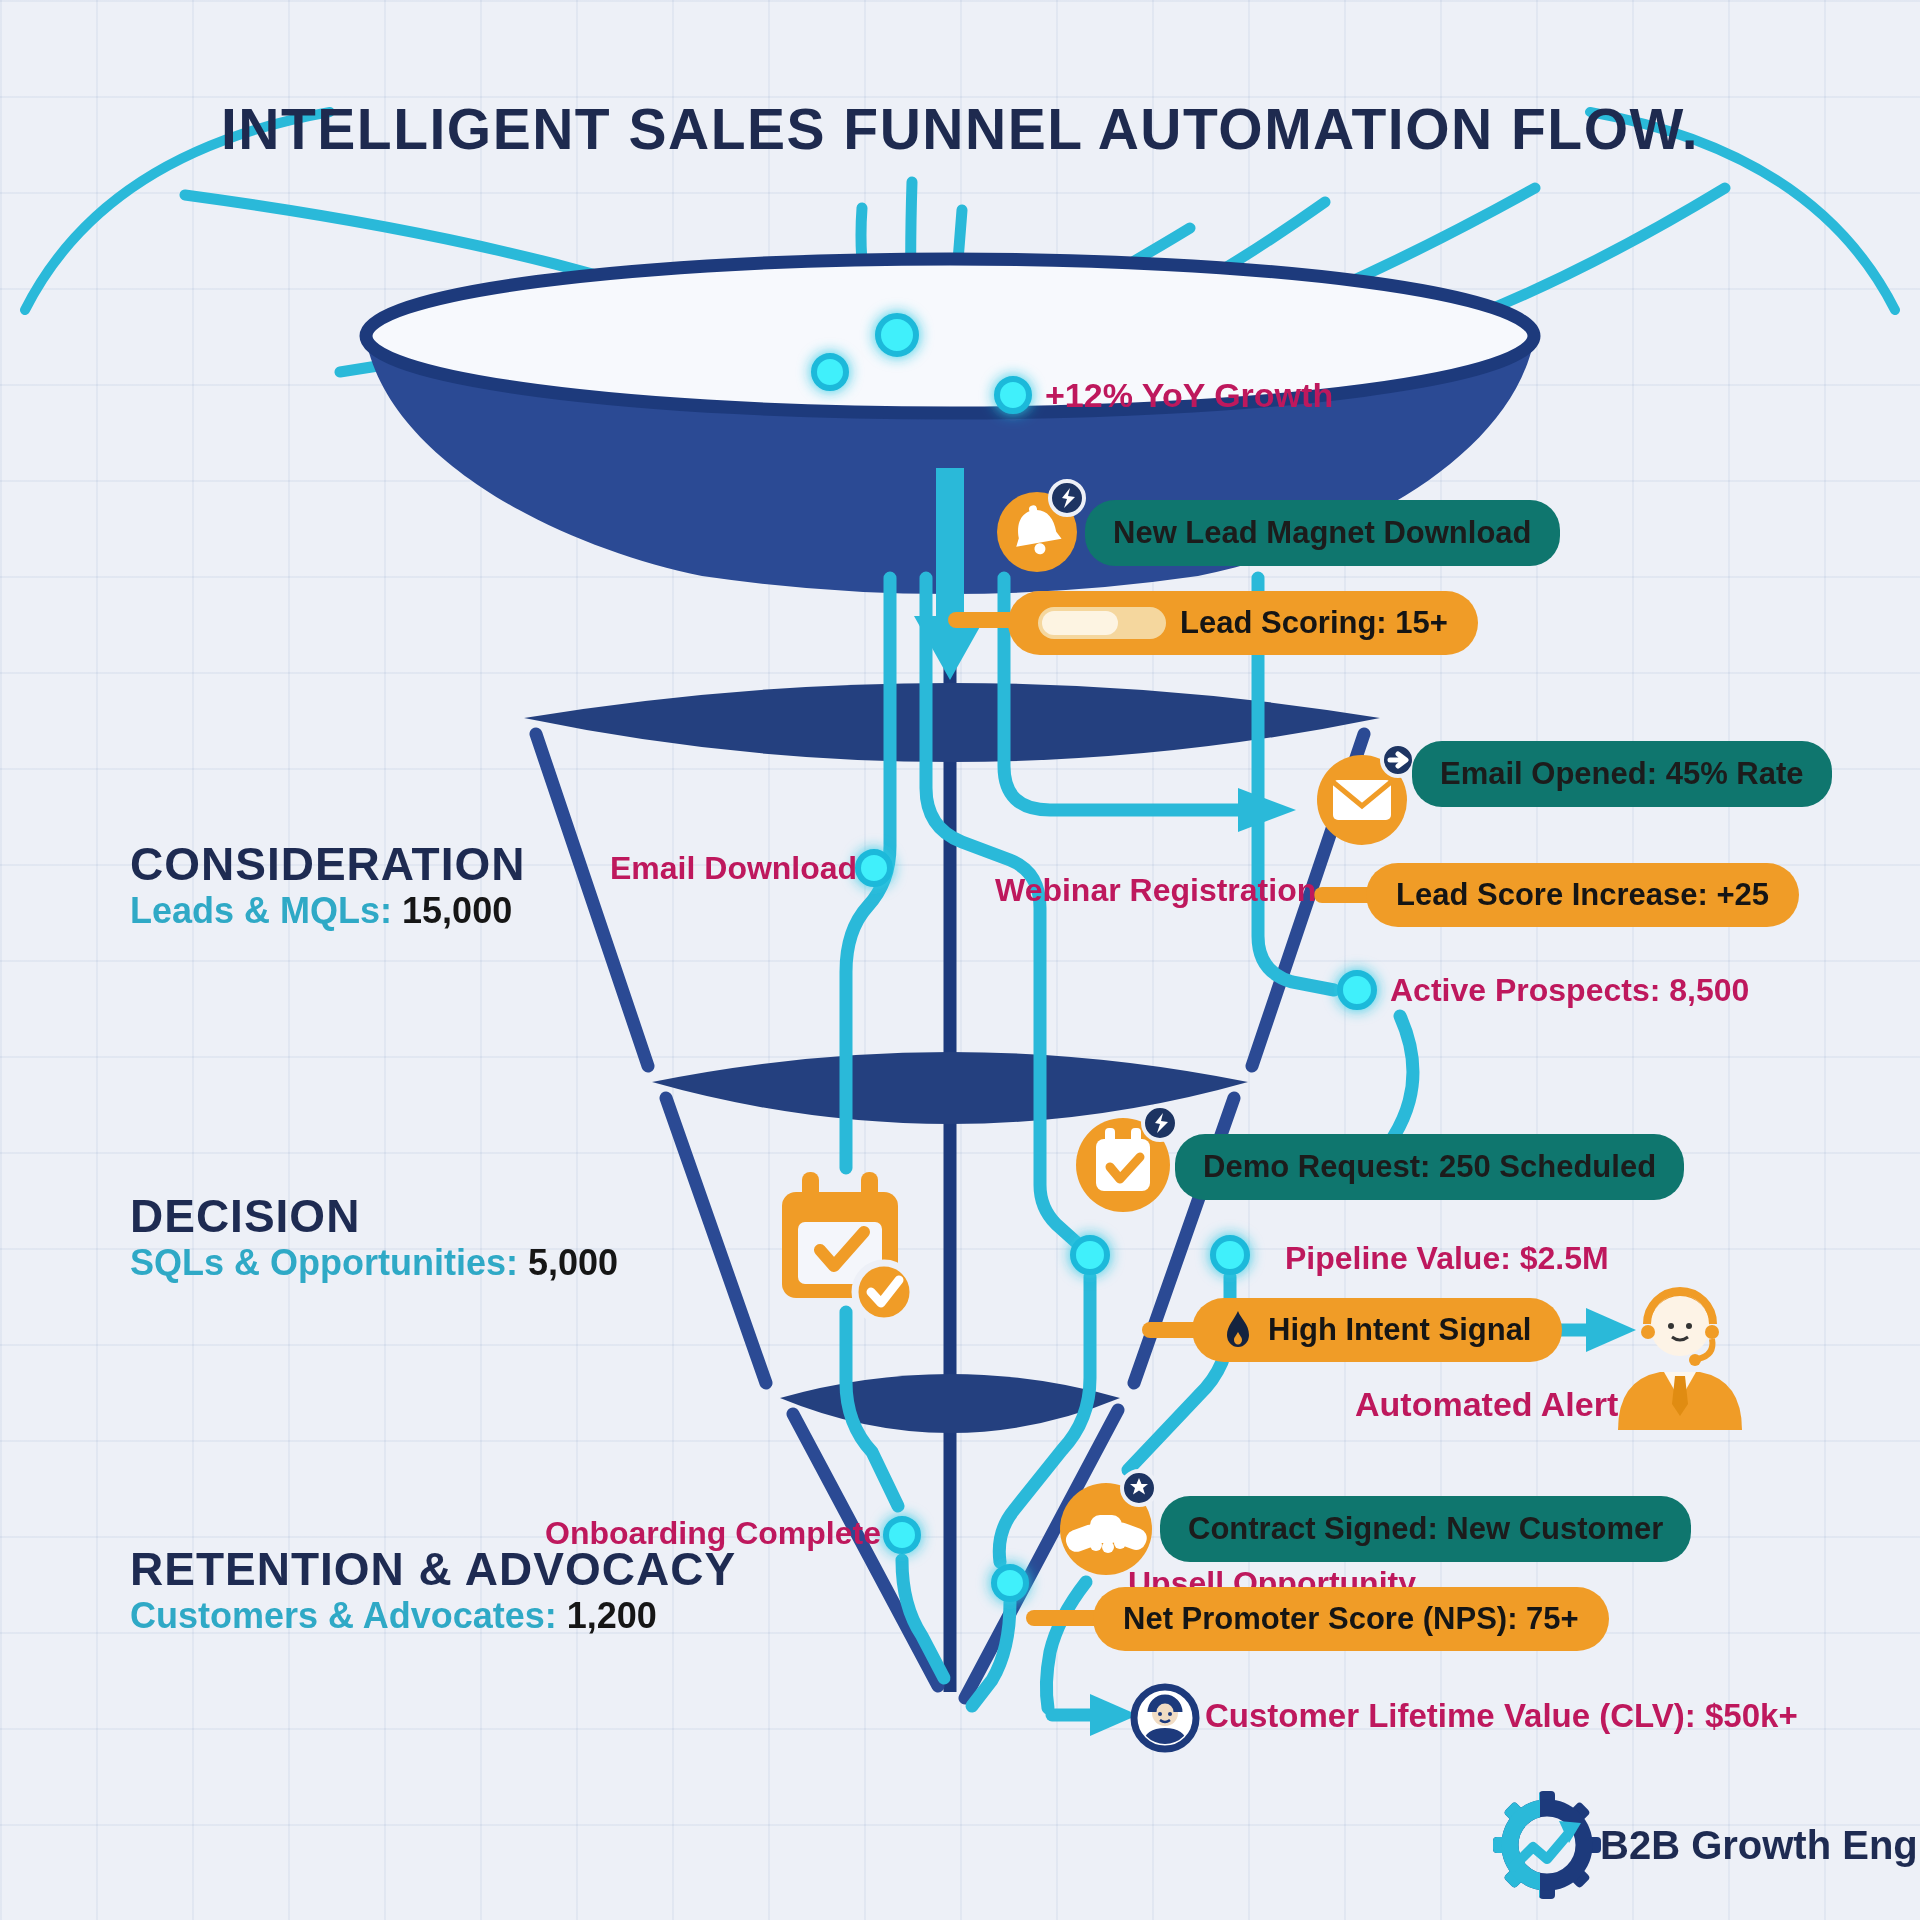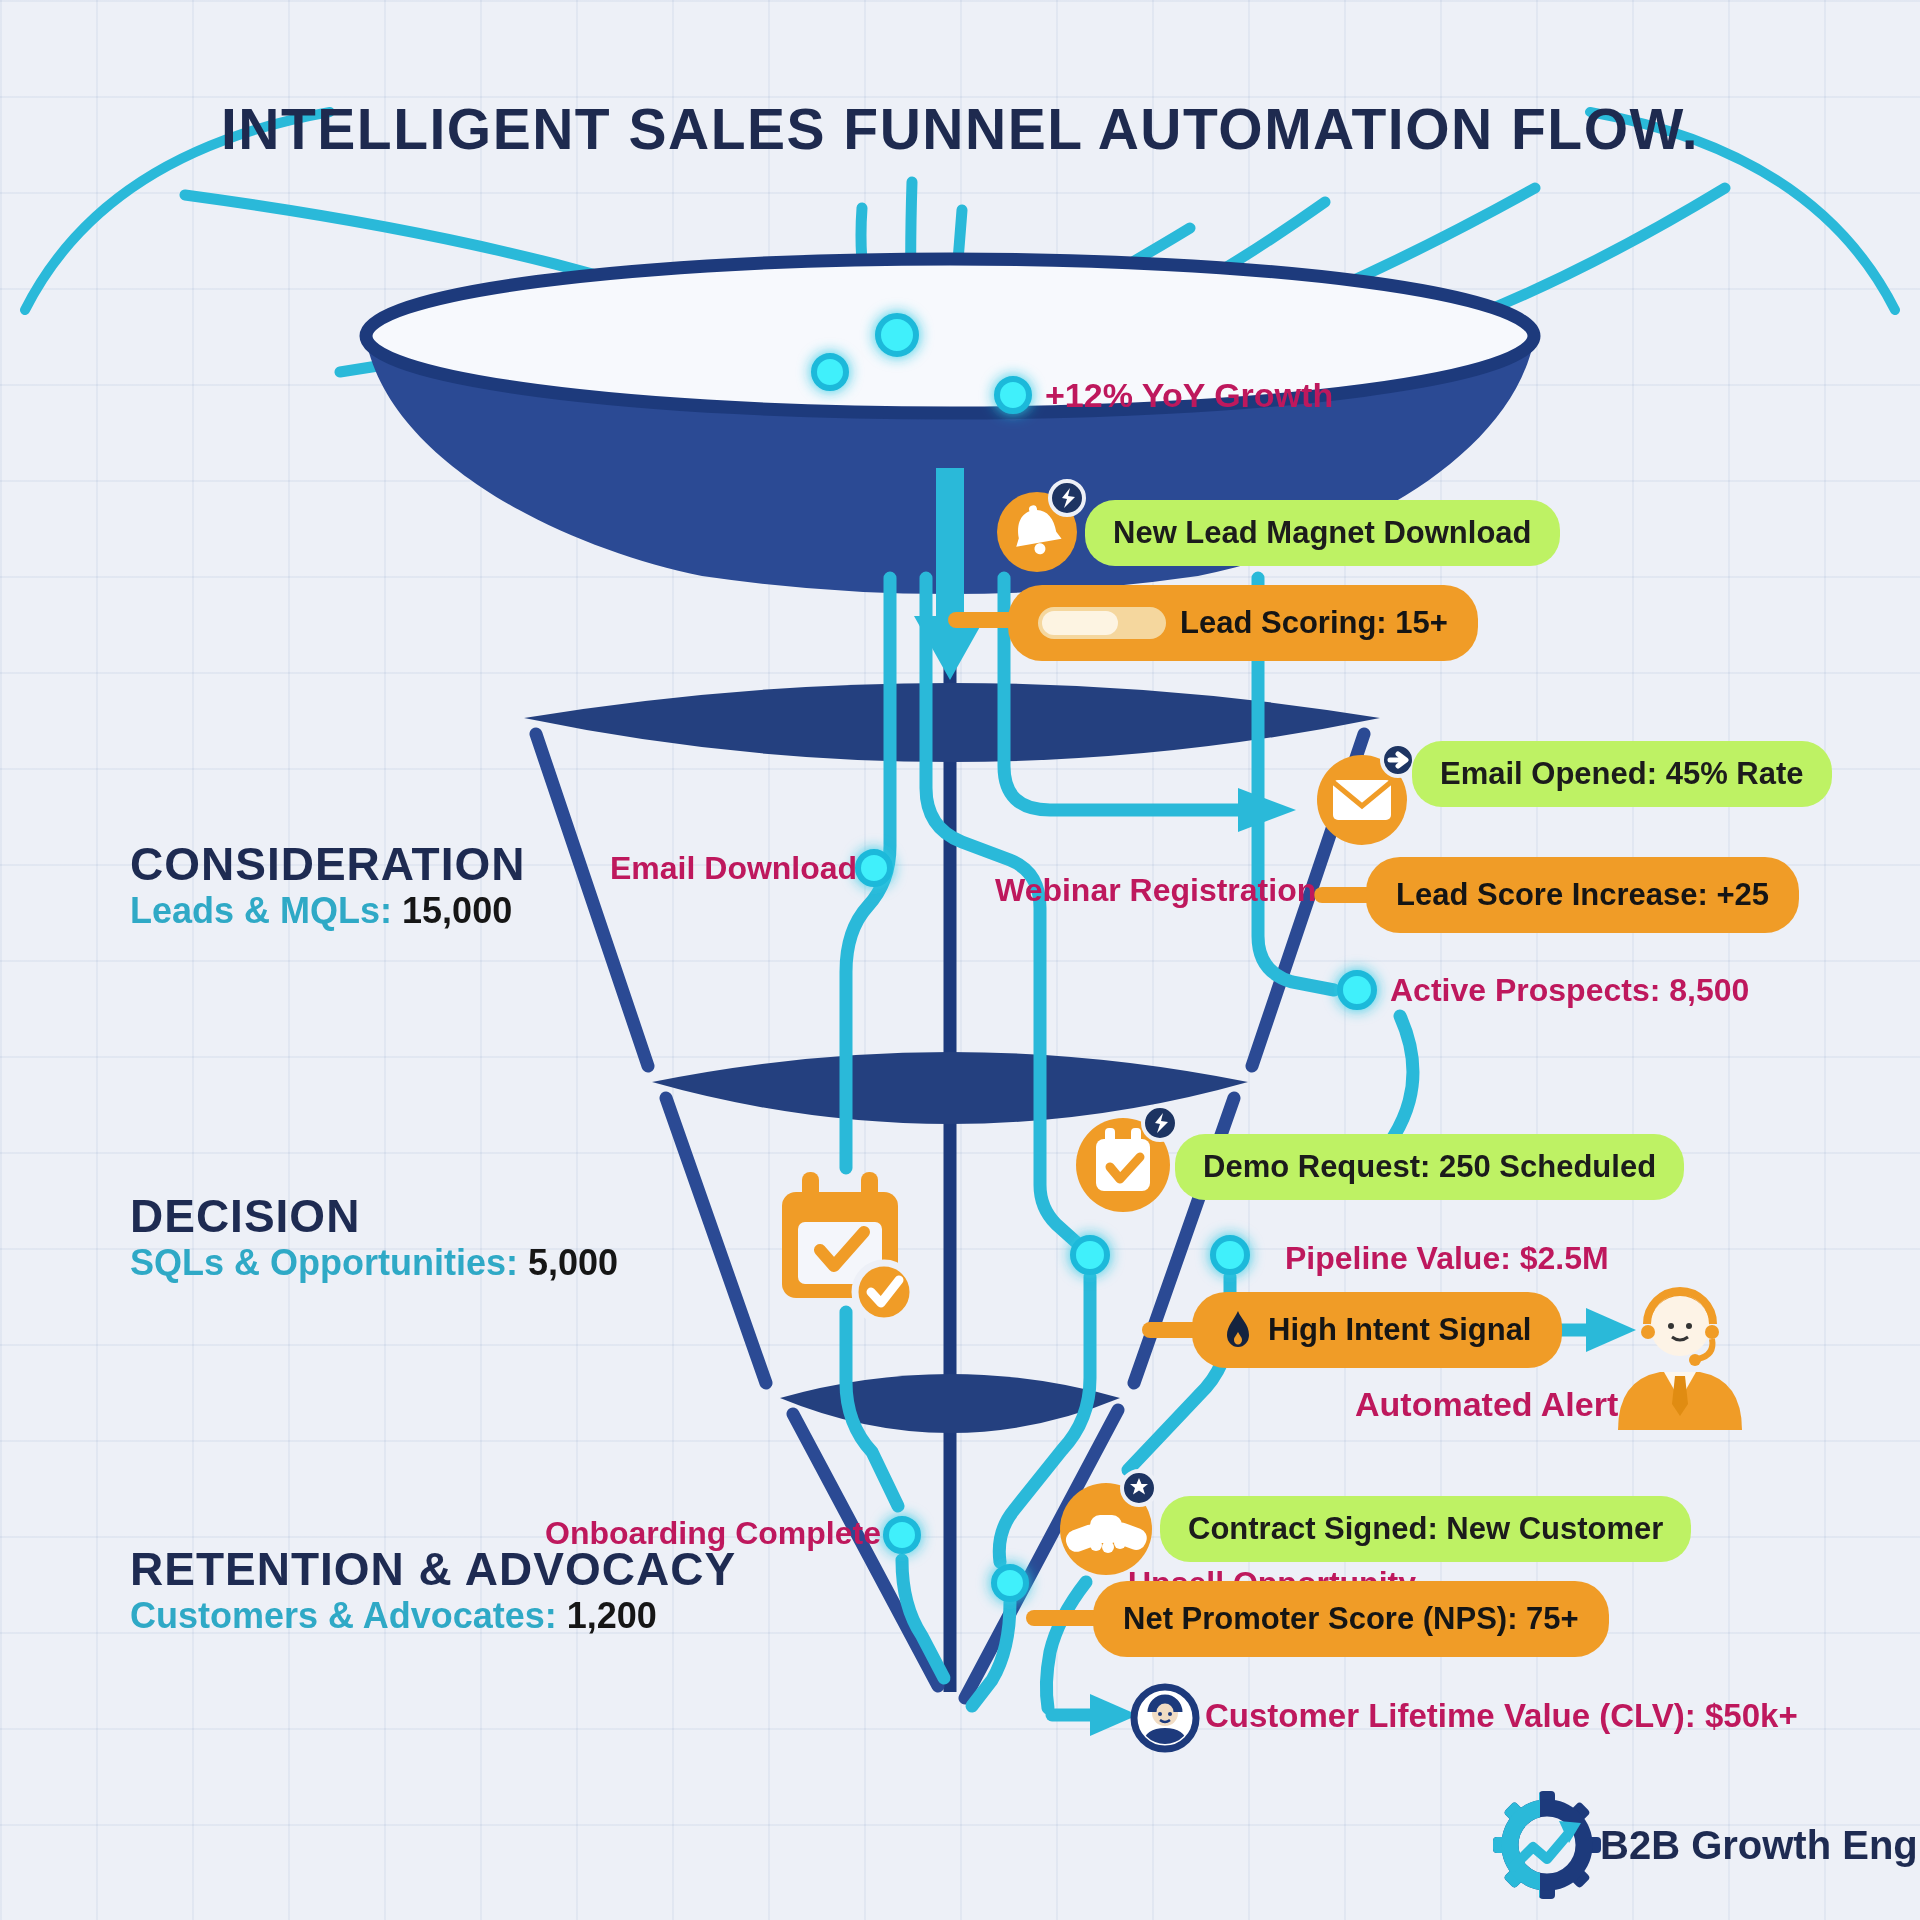--- a/index.html
+++ b/index.html
@@ -22,22 +22,22 @@
   .stage-head{font-size:46px;font-weight:800;color:#1e2b52;letter-spacing:1px;line-height:1.05;}
   .stage-sub{font-size:36px;font-weight:700;line-height:1.25;}
   .stage-sub .t{color:#2fa9c6;}
   .stage-sub .v{color:#161616;}
   .lbl{font-size:32px;font-weight:700;color:#be185d;}
   .pill{
     display:inline-flex;align-items:center;gap:14px;
     position:absolute;transform:translateY(-50%);
     font-weight:700;color:#1c1c1c;white-space:nowrap;
   }
-  .pill-cream{background:#bef264;border-radius:30px;height:50px;padding:8px 28px;font-size:31px;}
-  .pill-orange{background:#f09c27;border-radius:34px;height:76px;padding:0 30px;font-size:31px;color:#151515;}
+  .pill-cream{background:#0f766e;border-radius:30px;height:50px;padding:8px 28px;font-size:31px;}
+  .pill-orange{background:#f09c27;border-radius:34px;height:64px;padding:0 30px;font-size:31px;color:#151515;}
   .track{width:128px;height:32px;background:#f5d79e;border-radius:16px;position:relative;}
   .track .fill{position:absolute;left:4px;top:4px;width:76px;height:24px;background:#fdf4e2;border-radius:12px;}
   .brand{font-size:40px;font-weight:800;color:#1e2b52;}
 </style>
 </head>
 <body>
 
 <div id="stage">
 
   <svg class="layer" viewBox="0 0 1920 1920">

